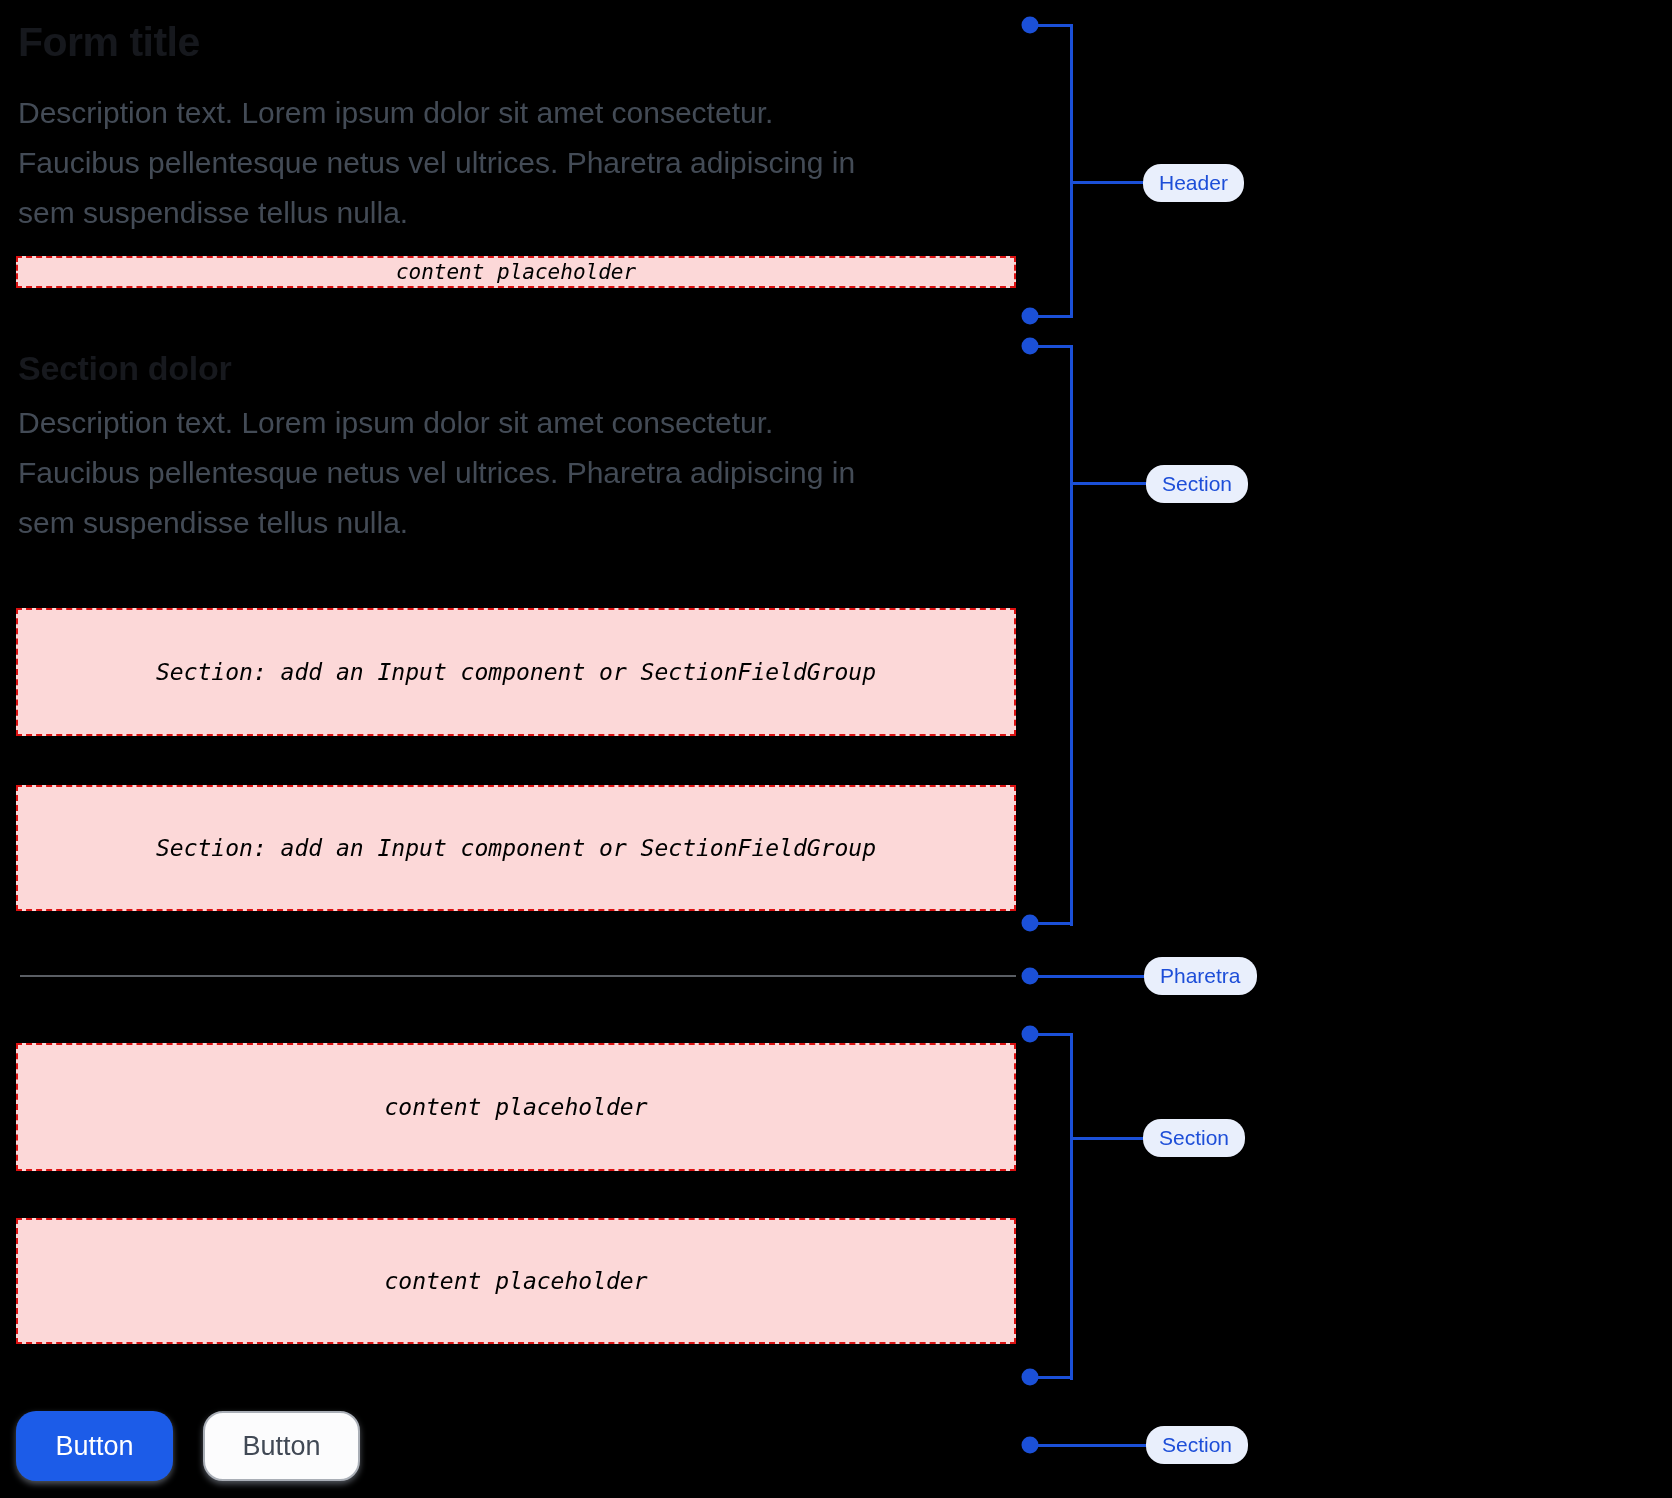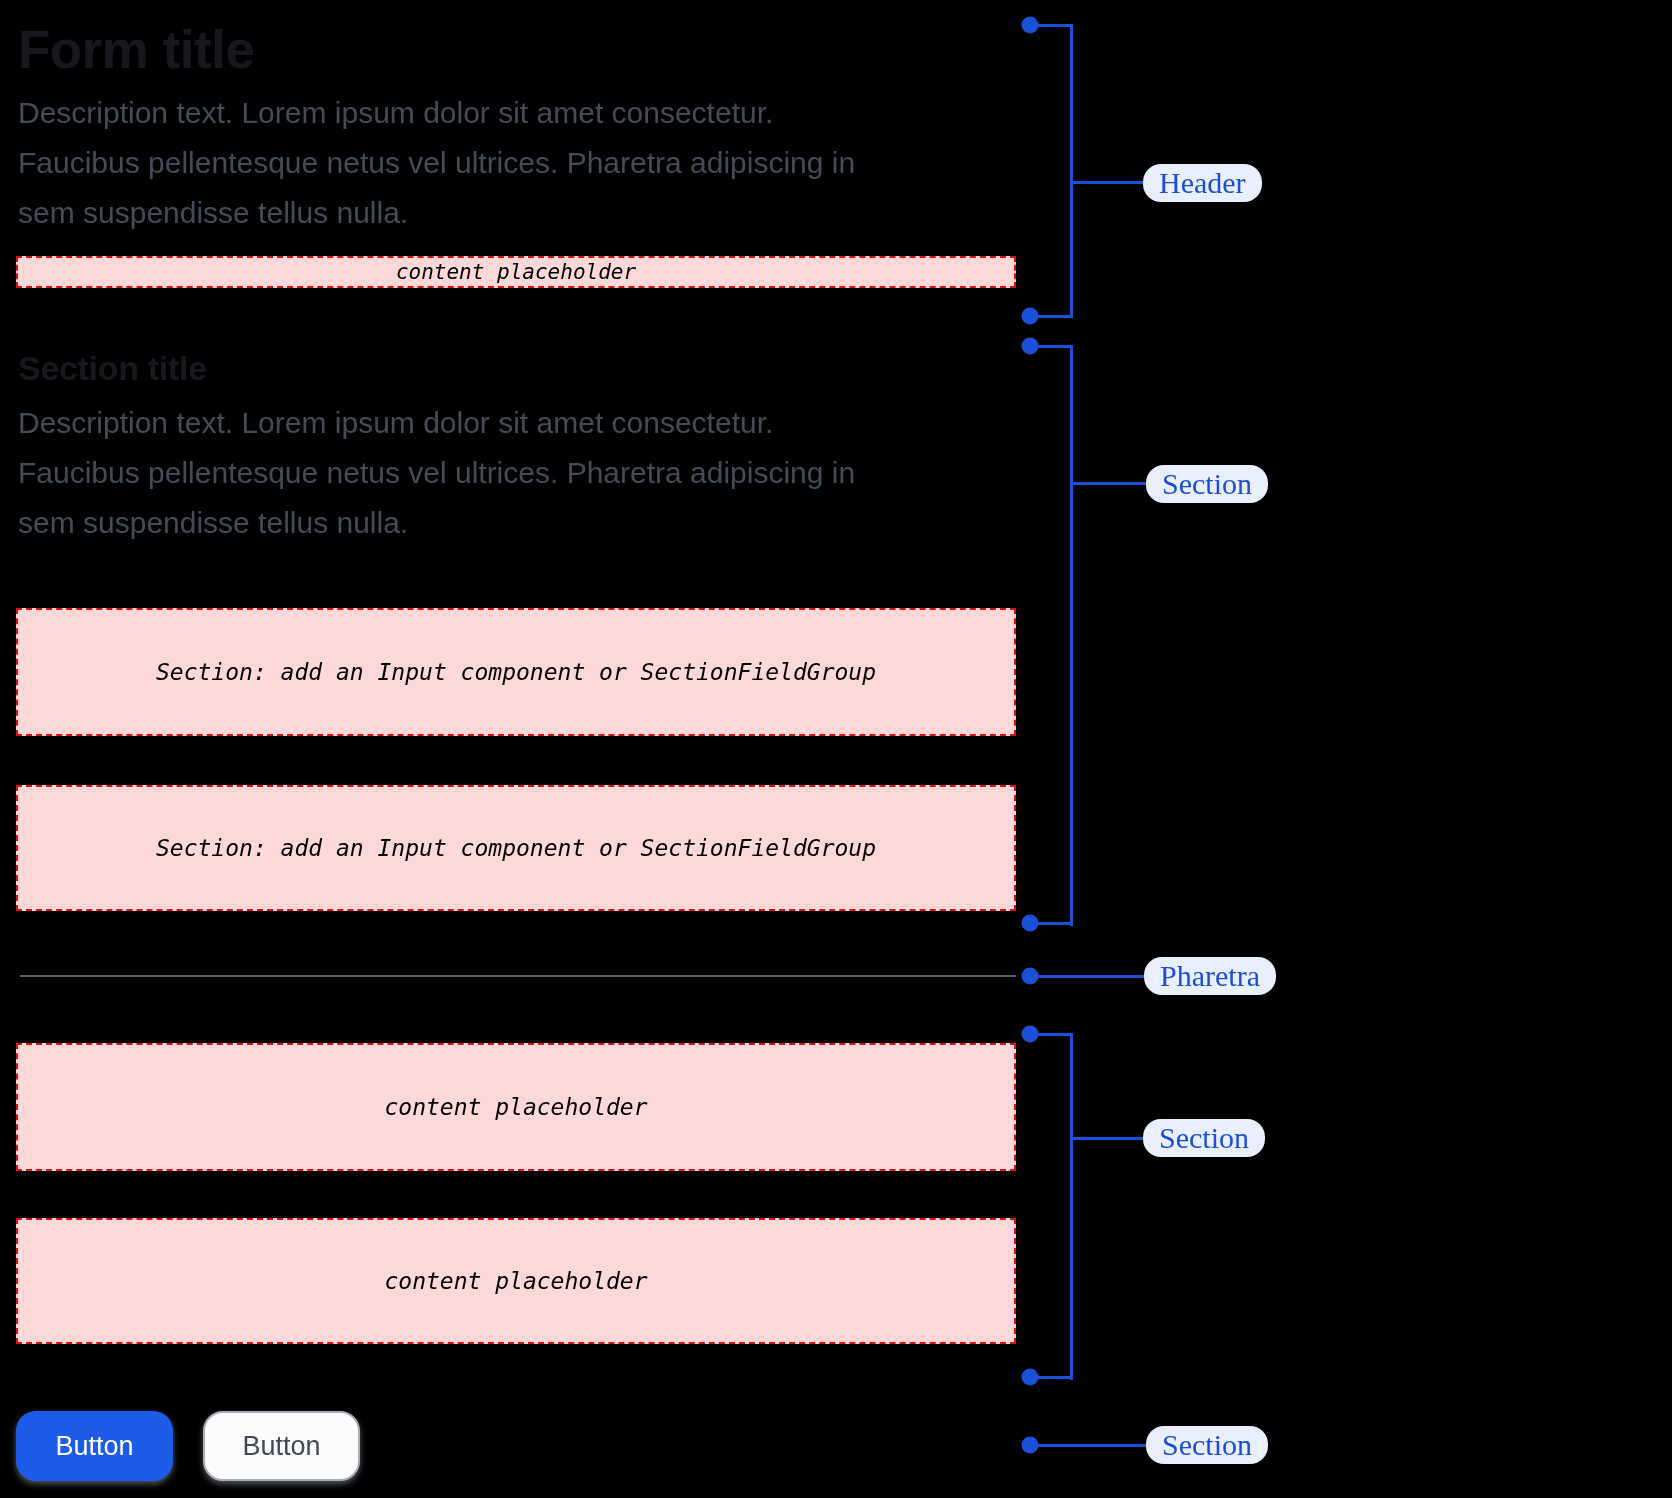--- a/index.html
+++ b/index.html
@@ -2,21 +2,21 @@
 <html><head>
 <meta charset="utf-8">
 <style>
   html,body{margin:0;padding:0;background:#000;}
   .canvas{
     position:relative;width:1672px;height:1498px;background:#000;overflow:hidden;
     font-family:"Liberation Sans",sans-serif;
   }
   
   .form-title{
-    position:absolute;left:18px;top:18px;font-size:53px;font-weight:700;
+    position:absolute;left:18px;top:18px;font-size:41px;font-weight:700;
     color:#16181d;letter-spacing:-0.5px;line-height:1.2;
   }
   .section-title{
     position:absolute;left:18px;top:348px;font-size:34px;font-weight:700;
     color:#17191e;letter-spacing:-0.3px;line-height:1.2;
   }
   .desc{
     position:absolute;left:18px;width:920px;font-size:30px;line-height:50px;
     color:#434b56;font-weight:400;
   }
@@ -50,40 +50,40 @@
   .btn-secondary{left:203px;background:#fcfcfd;color:#414955;border:2px solid #a9aeb6;}
   
   .dot{
     position:absolute;width:17px;height:17px;border-radius:50%;
     background:#1b50d8;transform:translate(-50%,-50%);
   }
   .vline{position:absolute;width:3px;background:#1b50d8;}
   .hline{position:absolute;height:3px;background:#1b50d8;}
   .pill{
     position:absolute;height:38px;padding:0 16px;border-radius:18px;
-    background:#e9effc;color:#1d4ed8;font-size:30px;font-weight:400;
-    display:inline-flex;align-items:center;justify-content:center;white-space:nowrap;font-family:Liberation Serif, serif;
+    background:#e9effc;color:#1d4ed8;font-size:21px;font-weight:400;
+    display:inline-flex;align-items:center;justify-content:center;white-space:nowrap;
   }
 </style>
 </head>
 <body>
 
 <div class="canvas">
 
   <div class="form-title">Form title</div>
 
   <div class="desc desc-header">
     <div>Description text. Lorem ipsum dolor sit amet consectetur.</div>
     <div>Faucibus pellentesque netus vel ultrices. Pharetra adipiscing in</div>
     <div>sem suspendisse tellus nulla.</div>
   </div>
 
   <div class="ph-box ph-strip">content placeholder</div>
 
-  <div class="section-title">Section title</div>
+  <div class="section-title">Section dolor</div>
 
   <div class="desc desc-section">
     <div>Description text. Lorem ipsum dolor sit amet consectetur.</div>
     <div>Faucibus pellentesque netus vel ultrices. Pharetra adipiscing in</div>
     <div>sem suspendisse tellus nulla.</div>
   </div>
 
   <div class="ph-box ph-sec1">Section: add an Input component or SectionFieldGroup</div>
 
   <div class="ph-box ph-sec2">Section: add an Input component or SectionFieldGroup</div>

